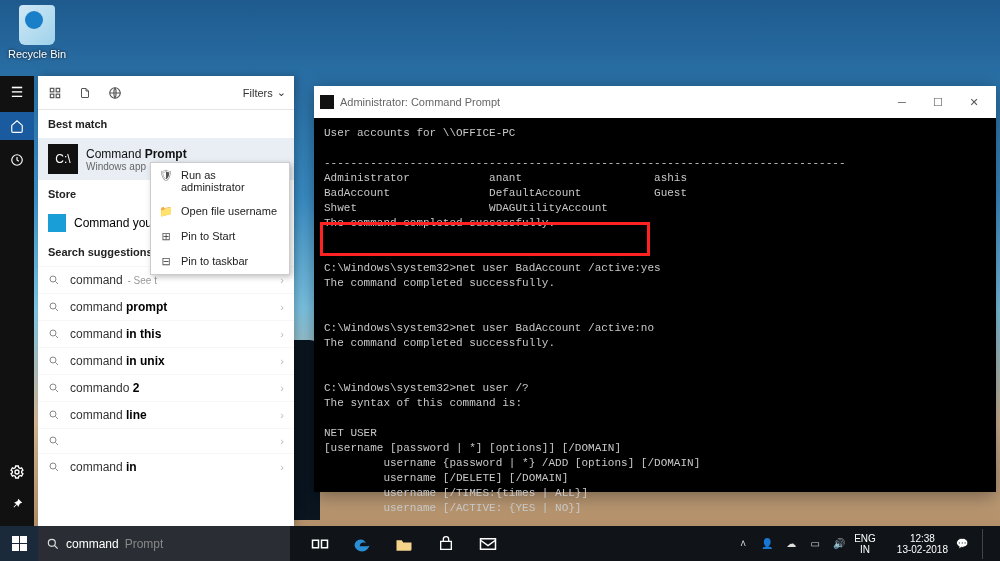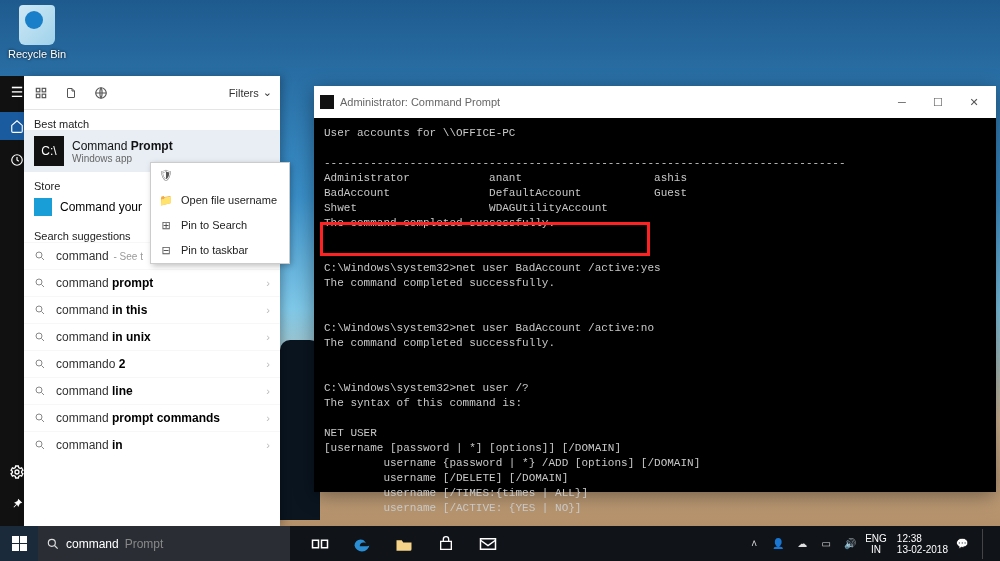--- a/index.html
+++ b/index.html
@@ -29,28 +29,28 @@
   .desktop-icon span { font-size: 11px; }
 
   
   .sidestrip { position:absolute; left:0; top:76px; width:34px; height:450px; background:#111; display:flex; flex-direction:column; align-items:center; padding:6px 0; gap:10px; }
   .sidestrip .sicon { width:20px; height:20px; display:flex; align-items:center; justify-content:center; color:#fff; font-size:14px; }
   .sidestrip .sicon.active { background:#1a5a9e; width:34px; height:28px; }
   .sidestrip .bottom { margin-top:auto; display:flex; flex-direction:column; gap:12px; padding-bottom:6px; }
 
   
   .start-panel {
-    position:absolute; left:24px; top:76px; width:256px; height:450px; background:#fff;
+    position:absolute; left:38px; top:76px; width:256px; height:450px; background:#fff;
     box-shadow: 3px 0 8px rgba(0,0,0,.25);
     display:flex; flex-direction:column;
   }
   .sp-top { display:flex; align-items:center; height:34px; border-bottom:1px solid #e5e5e5; padding:0 8px; gap:12px; }
   .sp-top .ticon { width:18px; height:18px; display:flex; align-items:center; justify-content:center; color:#555; }
   .sp-top .filters { margin-left:auto; font-size:11px; color:#333; display:flex; align-items:center; gap:4px; }
-  .sp-section-label { font-size:11px; font-weight:400; color:#222; padding:8px 10px 0; }
+  .sp-section-label { font-size:11px; font-weight:700; color:#222; padding:8px 10px 8px; }
   .best-match {
     display:flex; align-items:center; padding:6px 10px; background:#e8eef4;
   }
   .best-match .cmd-icon { width:30px; height:30px; background:#111; margin-right:8px; display:flex; align-items:center; justify-content:center; color:#fff; font-size:12px; }
   .best-match .bm-text .t1 { font-size:12px; color:#111; }
   .best-match .bm-text .t1 b { font-weight:600; }
   .best-match .bm-text .t2 { font-size:10px; color:#666; }
   .store-row { display:flex; align-items:center; padding:6px 10px; gap:8px; }
   .store-row .store-icon { width:18px; height:18px; background:#1a9ed8; }
   .sugg-list { overflow:hidden; }
@@ -100,21 +100,21 @@
   .tb-search .typed { color:#fff; }
   .tb-search .hint { color:#888; }
   .tb-icons { display:flex; align-items:center; gap:6px; padding-left:12px; }
   .tb-icon { width:36px; height:35px; display:flex; align-items:center; justify-content:center; color:#fff; font-size:14px; }
   .tb-icon.edge { color:#3aa3e3; }
   .tb-icon.folder { color:#f5d48a; }
   .tb-icon.store { color:#fff; }
   .tb-icon.mail { color:#fff; }
   .tb-tray { margin-left:auto; display:flex; align-items:center; gap:6px; padding-right:6px; color:#fff; font-size:10px; }
   .tray-icon { width:18px; text-align:center; color:#ddd; }
-  .tray-clock { text-align:left; line-height:11px; font-size:10px; margin-left:4px; }
+  .tray-clock { text-align:center; line-height:11px; font-size:10px; margin-left:15px; }
   .tray-lang { text-align:center; line-height:11px; font-size:10px; }
   .tray-box { width:12px; height:30px; border-left:1px solid #444; margin-left:4px; }
 
   svg { display:block; }
 </style>
 </head>
 <body>
 
 <div class="wallpaper-figure"></div>
 
@@ -256,47 +256,47 @@
         <span class="lbl">command <b>line</b><span class="note"></span></span>
         <span class="chev">›</span>
       </div>
       <div class="sugg-item">
         <span class="search-glyph">
           <svg width="12" height="12" viewBox="0 0 24 24" fill="none" stroke="#888" stroke-width="2">
             <circle cx="10" cy="10" r="6"></circle>
             <path d="M20 20l-5-5"></path>
           </svg>
         </span>
-        <span class="lbl">command <b>prompt commands</b><span class="note"></span></span>
         <span class="chev">›</span>
       </div>
       <div class="sugg-item">
         <span class="search-glyph">
           <svg width="12" height="12" viewBox="0 0 24 24" fill="none" stroke="#888" stroke-width="2">
             <circle cx="10" cy="10" r="6"></circle>
             <path d="M20 20l-5-5"></path>
           </svg>
         </span>
         <span class="lbl">command <b>in</b><span class="note"></span></span>
         <span class="chev">›</span>
       </div>
     </div>
 </div>
 
 <div class="ctx-menu">
   <div class="ctx-item">
     <span class="cicon">🛡</span>
+    <span>Run as administrator</span>
   </div>
   <div class="ctx-item">
     <span class="cicon">📁</span>
     <span>Open file username</span>
   </div>
   <div class="ctx-item">
     <span class="cicon">⊞</span>
-    <span>Pin to Search</span>
+    <span>Pin to Start</span>
   </div>
   <div class="ctx-item">
     <span class="cicon">⊟</span>
     <span>Pin to taskbar</span>
   </div>
 </div>
 
 <div class="cmd-window">
   <div class="cmd-titlebar">
     <div class="cap-icon"></div>

